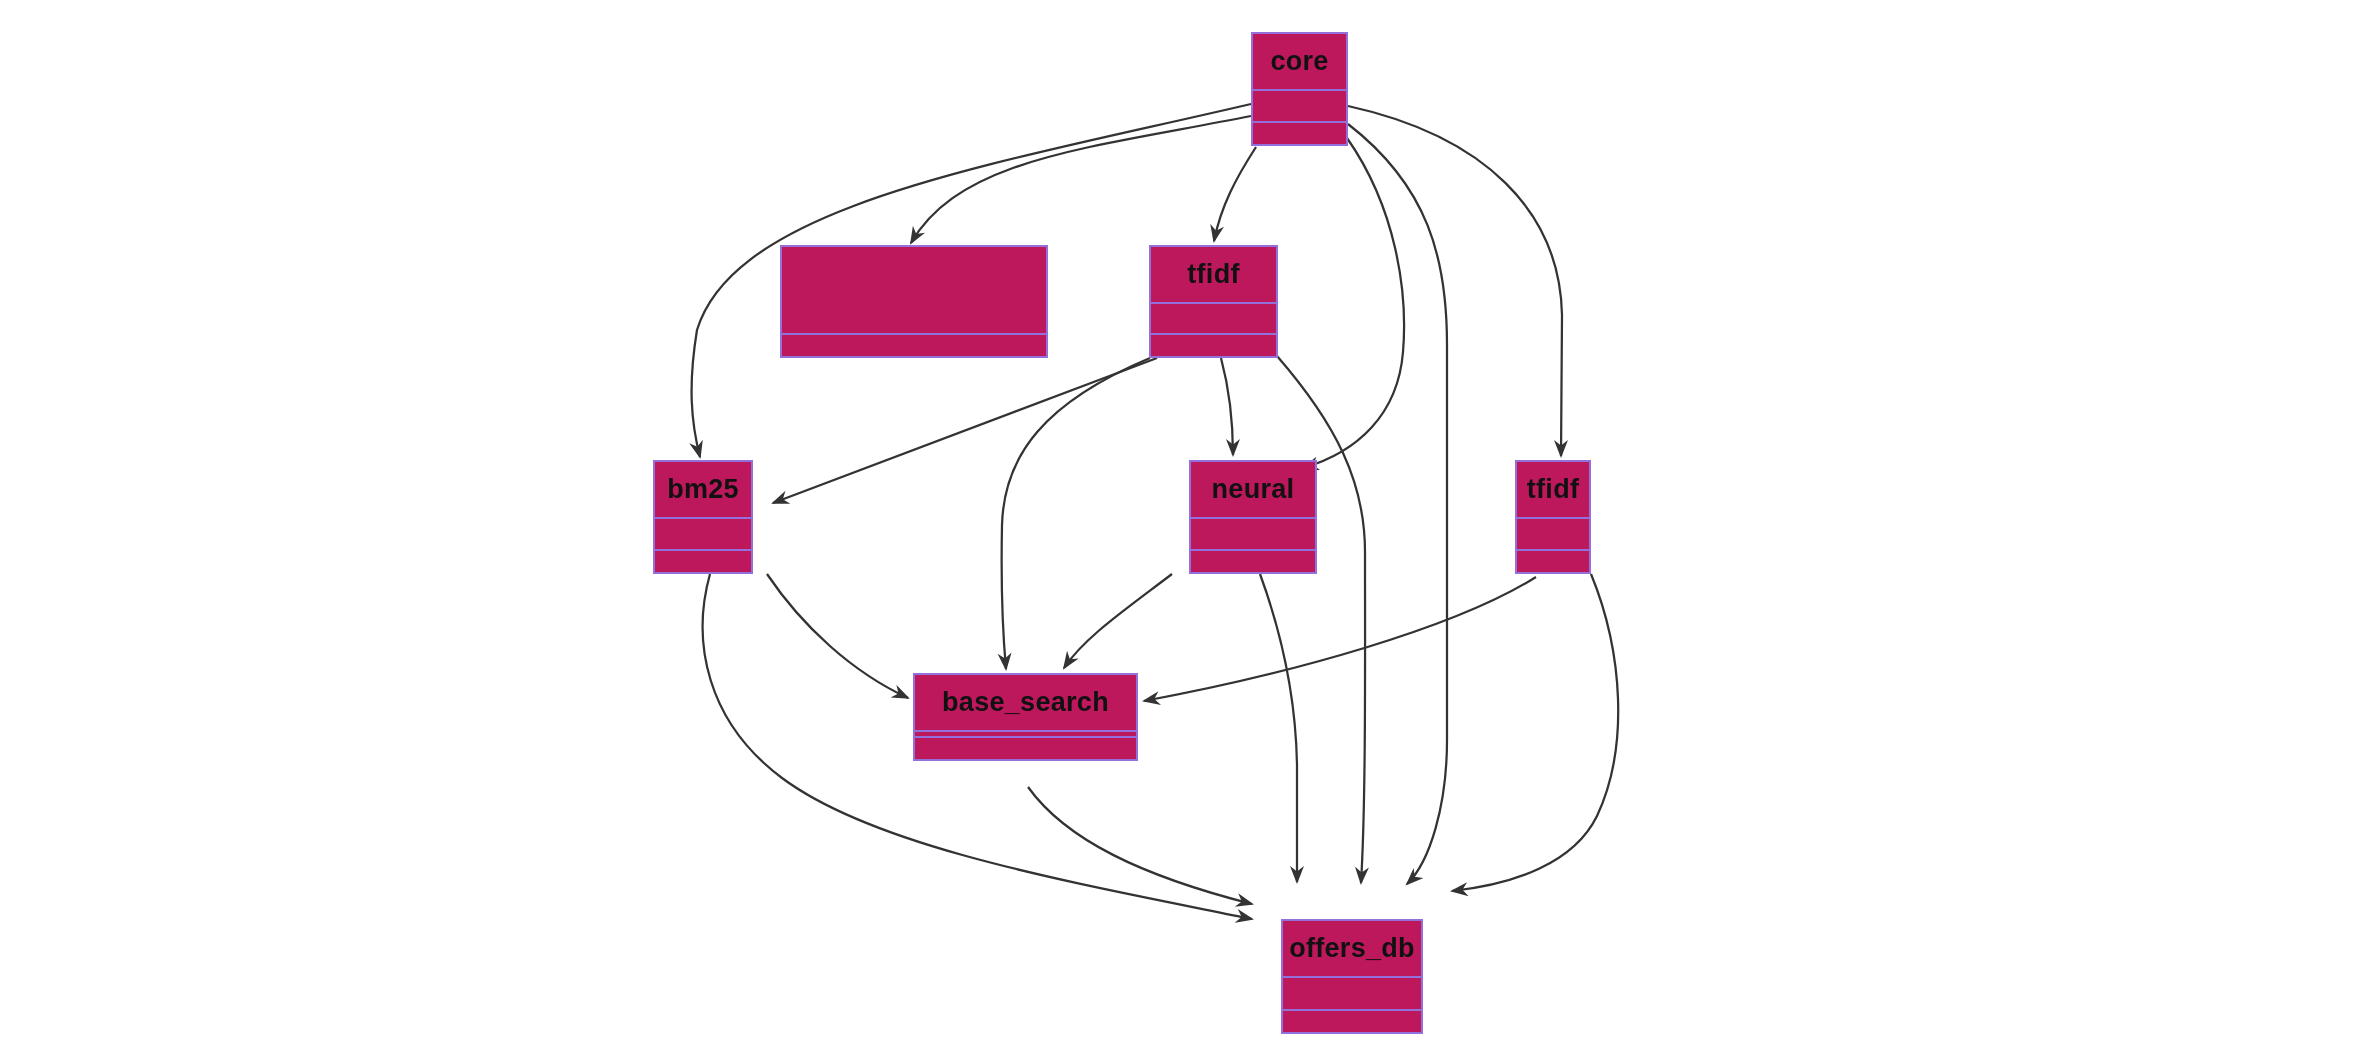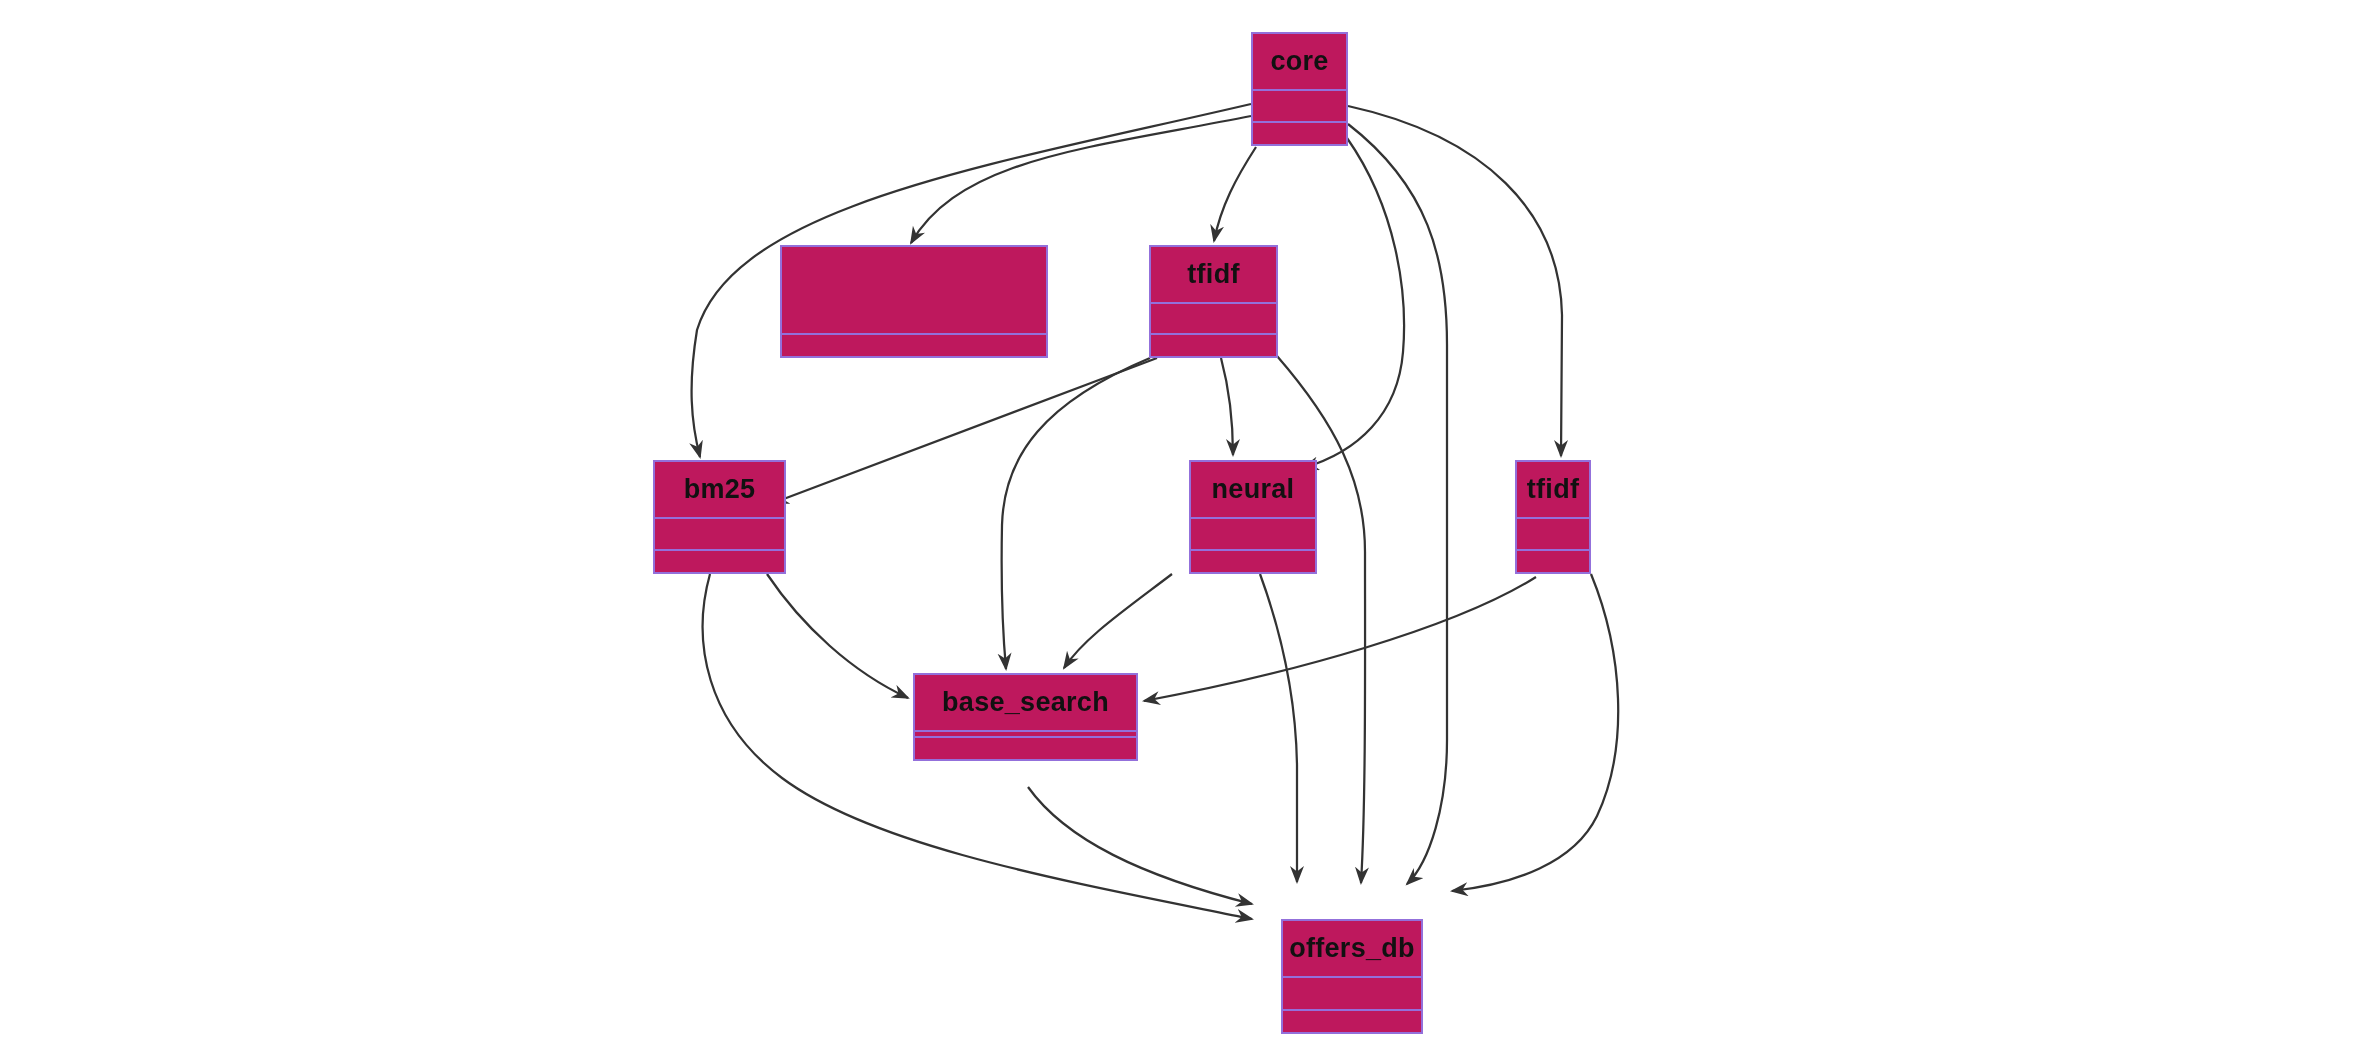--- a/index.html
+++ b/index.html
@@ -93,21 +93,21 @@
       </div>
       <div class="node" style="left: 780px; top: 245px; width: 268px; height: 113px;">
         <div class="node-attrs"></div>
         <div class="node-methods"></div>
       </div>
       <div class="node" style="left: 1149px; top: 245px; width: 129px; height: 113px;">
         <div class="node-title">tfidf</div>
         <div class="node-attrs"></div>
         <div class="node-methods"></div>
       </div>
-      <div class="node" style="left: 653px; top: 460px; width: 133px; height: 114px; justify-content: space-between;">
+      <div class="node" style="left: 653px; top: 460px; width: 100px; height: 114px; justify-content: space-between;">
         <div class="node-title">bm25</div>
         <div class="node-attrs"></div>
         <div class="node-methods"></div>
       </div>
       <div class="node" style="left: 1169px; top: 460px; width: 128px; height: 114px; margin-left: 20px;">
         <div class="node-title">neural</div>
         <div class="node-attrs"></div>
         <div class="node-methods"></div>
       </div>
       <div class="node" style="left: 1515px; top: 460px; width: 76px; height: 114px;">

